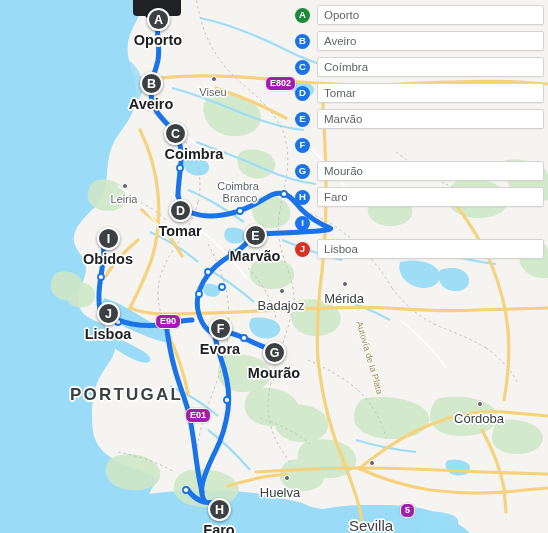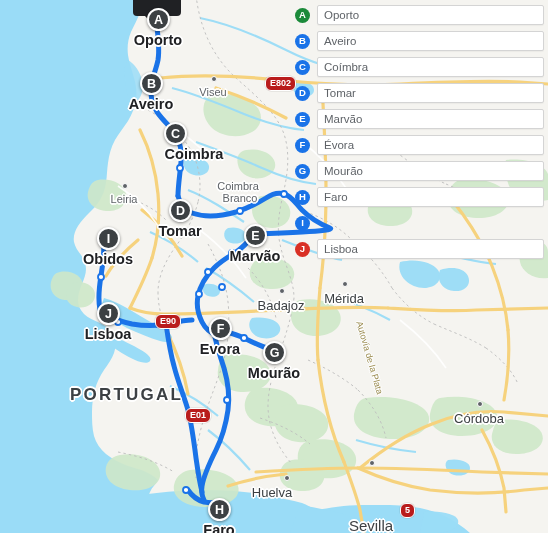--- a/index.html
+++ b/index.html
@@ -40,21 +40,21 @@
   }
 
   .citydot{
     position:absolute;width:4px;height:4px;border-radius:50%;
     background:#5f6368;border:1px solid #fff;
   }
 
   
   .shield{
     position:absolute;
-    background:#b91c1c;color:#fff;font-size:9px;font-weight:700;
+    background:#a21caf;color:#fff;font-size:9px;font-weight:700;
     border-radius:6px;padding:1px 4px 2px 4px;border:1.5px solid #fff;
     line-height:10px;
     box-shadow:0 0 0 0.5px rgba(0,0,0,.12);
   }
 
   
   .pin{
     position:absolute;
     width:23px;height:23px;border-radius:50%;
     background:#3c4043;
@@ -364,21 +364,21 @@
         <div class="mlabel city-sm" style="left: 240px; top: 192px; transform: translateX(-50%);">Branco</div>
         <div class="citydot" style="left: 279px; top: 288px;"></div>
         <div class="mlabel city-md" style="left: 281px; top: 298px; transform: translateX(-50%); text-align: center;">Badajoz</div>
         <div class="citydot" style="left: 342px; top: 281px;"></div>
         <div class="mlabel city-md" style="left: 344px; top: 291px; transform: translateX(-50%);">Mérida</div>
         <div class="citydot" style="left: 477px; top: 401px;"></div>
         <div class="mlabel city-md" style="left: 479px; top: 411px; transform: translateX(-50%);">Córdoba</div>
         <div class="citydot" style="left: 369px; top: 460px;"></div>
         <div class="mlabel city-lg" style="left: 371px; top: 470px; transform: translateX(-50%);">Sevilla</div>
         <div class="citydot" style="left: 284px; top: 475px;"></div>
-        <div class="mlabel city-md" style="left: 272px; top: 485px; transform: translateX(-50%);">Huelva</div>
+        <div class="mlabel city-md" style="left: 280px; top: 485px; transform: translateX(-50%);">Huelva</div>
         <div class="shield" style="left: 265px; top: 76px;">E802</div>
         <div class="shield" style="left: 155px; top: 314px;">E90</div>
         <div class="shield" style="left: 185px; top: 408px;">E01</div>
         <div class="shield" style="left: 400px; top: 503px;">5</div>
         <div class="mlabel road-name" style="left: 364px; top: 320px; transform-origin: left top; transform: rotate(74deg);">Autovía de la Plata</div>
         <div class="mlabel country" style="left: 70px; top: 369px; margin-top: 16px;">PORTUGAL</div>
       </div>
 
     <div id="map-pins">
         <div class="pin" style="left: 147px; top: 8px;">A</div>
@@ -410,21 +410,20 @@
       <div class="list-row">
         <span class="badge" style="background: rgb(26, 115, 232);">D</span>
         <input type="text" class="stop-input" placeholder="Enter a location" value="Tomar" style="">
       </div>
       <div class="list-row">
         <span class="badge" style="background: rgb(26, 115, 232);">E</span>
         <input type="text" class="stop-input" placeholder="Enter a location" value="Marvão" style="">
       </div>
       <div class="list-row">
         <span class="badge" style="background: rgb(26, 115, 232);">F</span>
-        <input type="text" class="stop-input" placeholder="Enter a location" value="Évora" style="">
       </div>
       <div class="list-row">
         <span class="badge" style="background: rgb(26, 115, 232);">G</span>
         <input type="text" class="stop-input" placeholder="Enter a location" value="Mourão" style="">
       </div>
       <div class="list-row">
         <span class="badge" style="background: rgb(26, 115, 232);">H</span>
         <input type="text" class="stop-input" placeholder="Enter a location" value="Faro" style="">
       </div>
       <div class="list-row">

